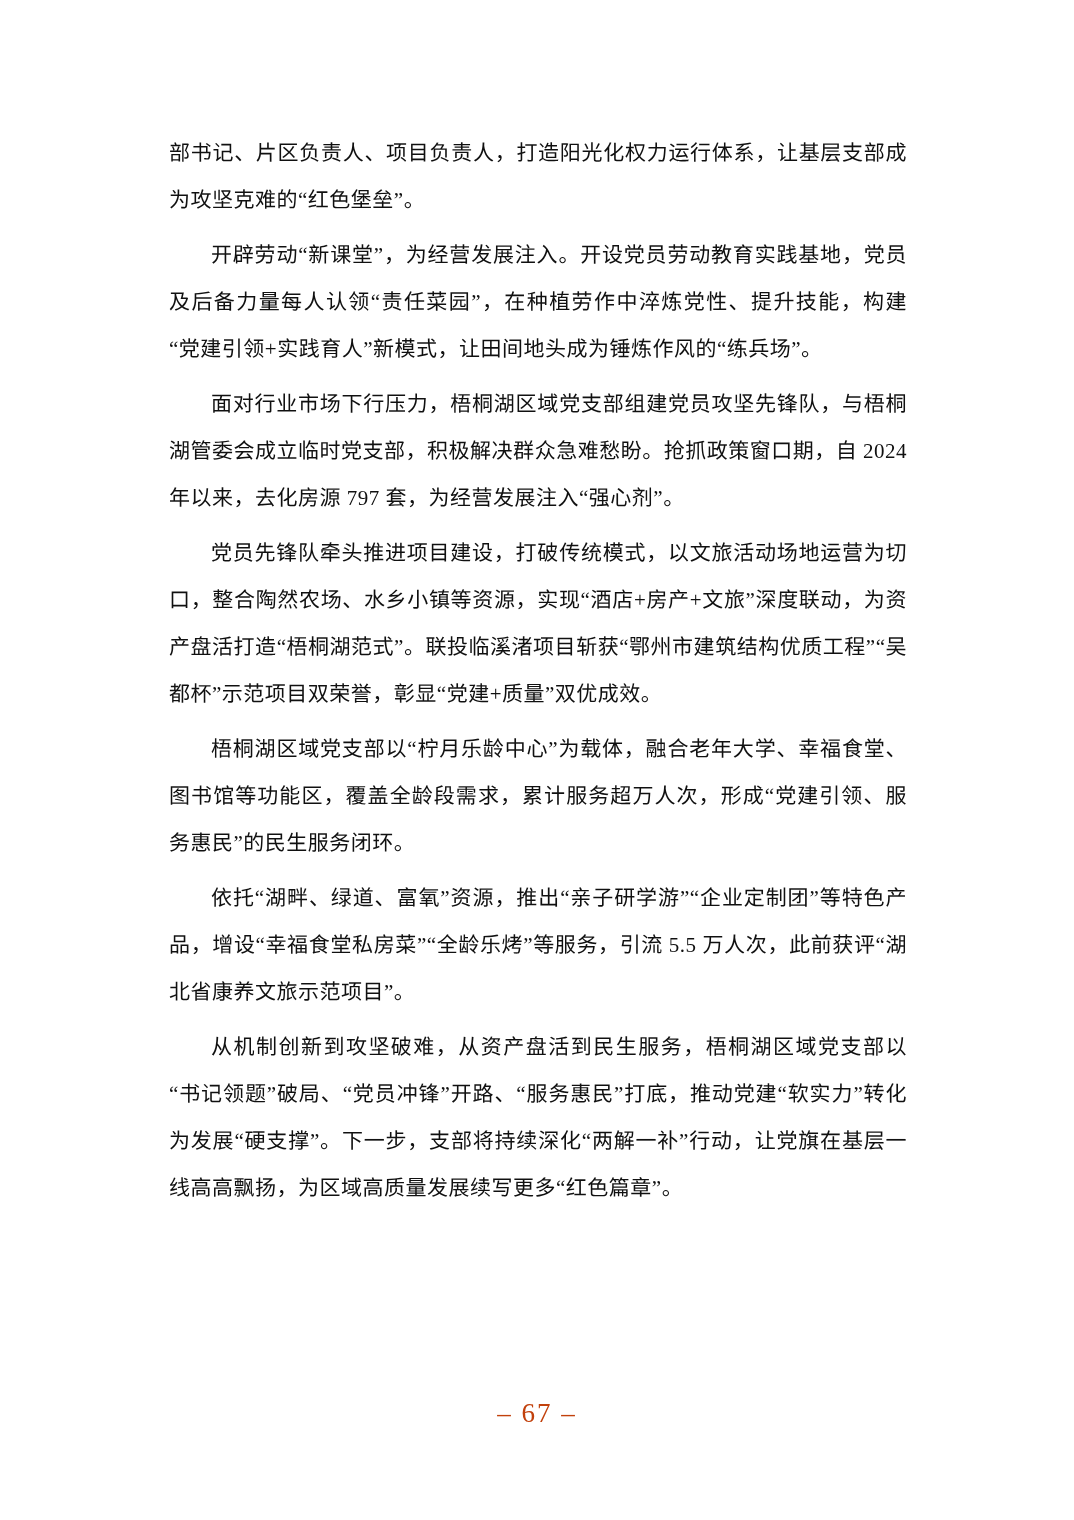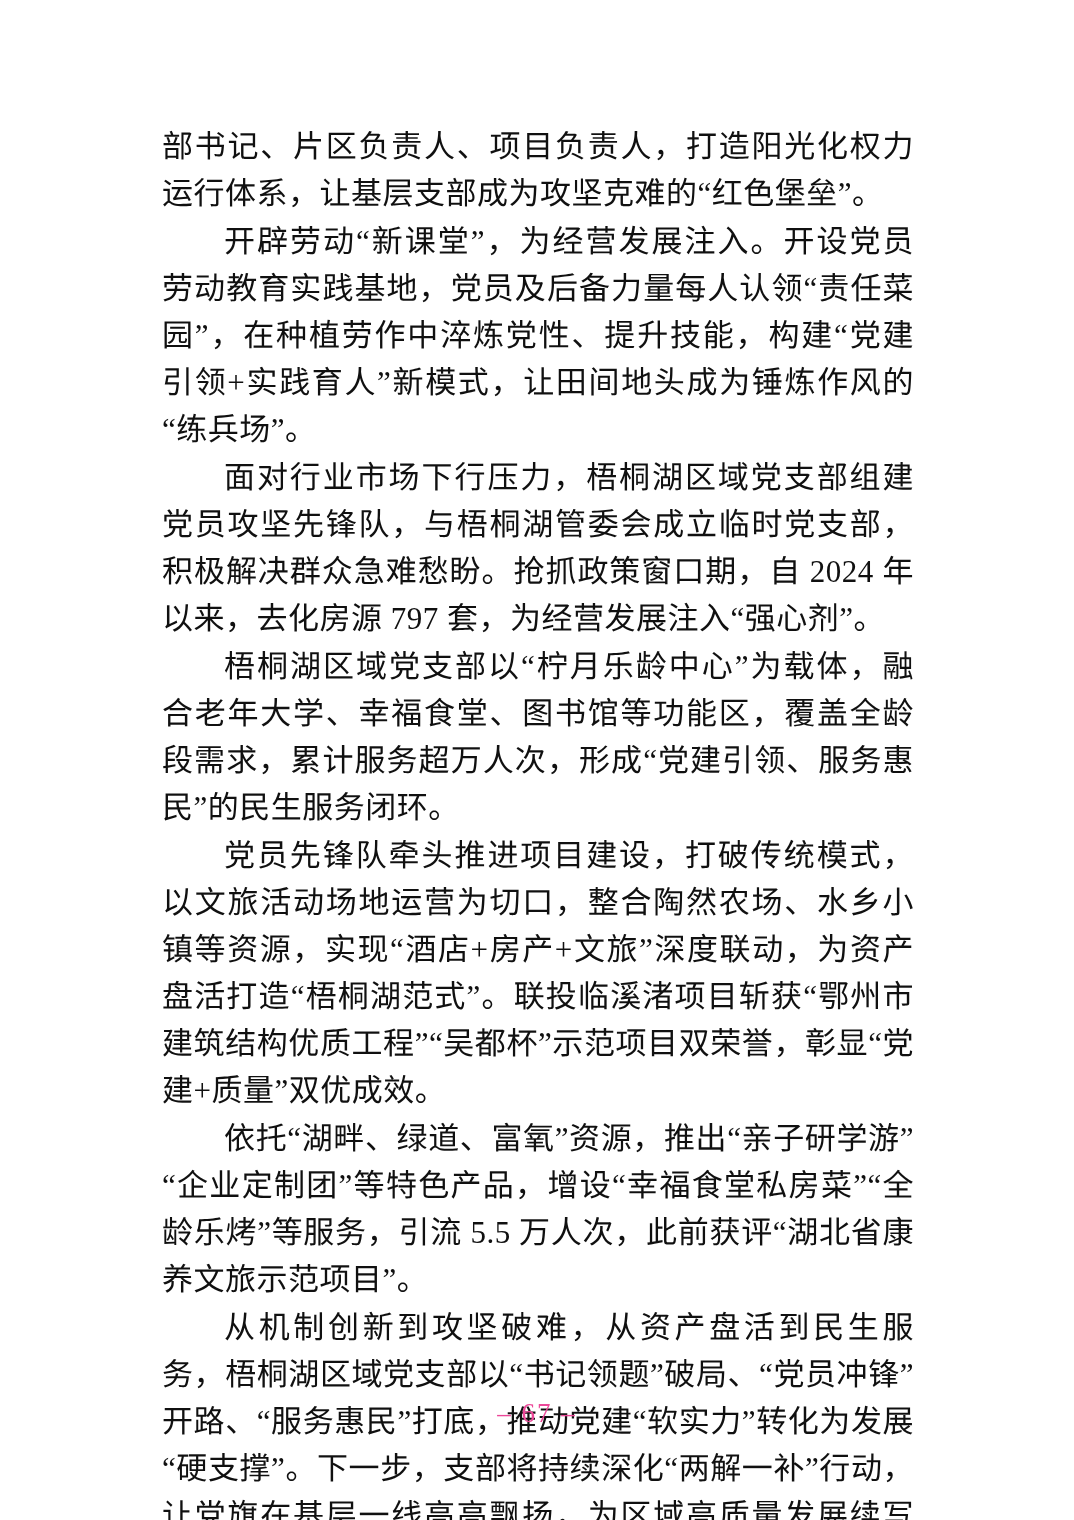--- a/index.html
+++ b/index.html
@@ -16,55 +16,55 @@
     font-family: "Liberation Serif", "DejaVu Serif", serif;
     overflow: hidden;
   }
   .body-text {
     position: absolute;
     left: 161px;
     top: 122px;
     width: 754px;
   }
   .para {
-    margin: 1px;
+    margin: 8px;
     padding: 0;
-    font-size: 31px;
+    font-size: 21px;
     line-height: 47px;
     text-align: justify;
     text-indent: 2em;
     letter-spacing: 0.5px;
     word-break: break-all;
   }
   .para.no-indent {
     text-indent: 0;
   }
   .footer {
     position: absolute;
     left: 0;
     right: 0;
     top: 1398px;
     text-align: center;
   }
   .page-number {
     font-size: 27px;
     letter-spacing: 2px;
-    color: #ec4899;
+    color: #c2410c;
     margin-top: 48px;
   }
 </style>
 </head>
 <body>
 
 <div class="page">
   <div class="body-text">
     <p class="para no-indent">部书记、片区负责人、项目负责人，打造阳光化权力运行体系，让基层支部成为攻坚克难的“红色堡垒”。</p>
     <p class="para">开辟劳动“新课堂”，为经营发展注入。开设党员劳动教育实践基地，党员及后备力量每人认领“责任菜园”，在种植劳作中淬炼党性、提升技能，构建“党建引领+实践育人”新模式，让田间地头成为锤炼作风的“练兵场”。</p>
     <p class="para">面对行业市场下行压力，梧桐湖区域党支部组建党员攻坚先锋队，与梧桐湖管委会成立临时党支部，积极解决群众急难愁盼。抢抓政策窗口期，自 2024 年以来，去化房源 797 套，为经营发展注入“强心剂”。</p>
+    <p class="para">党员先锋队牵头推进项目建设，打破传统模式，以文旅活动场地运营为切口，整合陶然农场、水乡小镇等资源，实现“酒店+房产+文旅”深度联动，为资产盘活打造“梧桐湖范式”。联投临溪渚项目斩获“鄂州市建筑结构优质工程”“吴都杯”示范项目双荣誉，彰显“党建+质量”双优成效。</p>
     <p class="para">梧桐湖区域党支部以“柠月乐龄中心”为载体，融合老年大学、幸福食堂、图书馆等功能区，覆盖全龄段需求，累计服务超万人次，形成“党建引领、服务惠民”的民生服务闭环。</p>
-    <p class="para">党员先锋队牵头推进项目建设，打破传统模式，以文旅活动场地运营为切口，整合陶然农场、水乡小镇等资源，实现“酒店+房产+文旅”深度联动，为资产盘活打造“梧桐湖范式”。联投临溪渚项目斩获“鄂州市建筑结构优质工程”“吴都杯”示范项目双荣誉，彰显“党建+质量”双优成效。</p>
     <p class="para">依托“湖畔、绿道、富氧”资源，推出“亲子研学游”“企业定制团”等特色产品，增设“幸福食堂私房菜”“全龄乐烤”等服务，引流 5.5 万人次，此前获评“湖北省康养文旅示范项目”。</p>
     <p class="para">从机制创新到攻坚破难，从资产盘活到民生服务，梧桐湖区域党支部以“书记领题”破局、“党员冲锋”开路、“服务惠民”打底，推动党建“软实力”转化为发展“硬支撑”。下一步，支部将持续深化“两解一补”行动，让党旗在基层一线高高飘扬，为区域高质量发展续写更多“红色篇章”。</p>
   </div>
   <div class="footer">
     <span class="page-number">– 67 –</span>
   </div>
 </div>
 
 </body></html>

